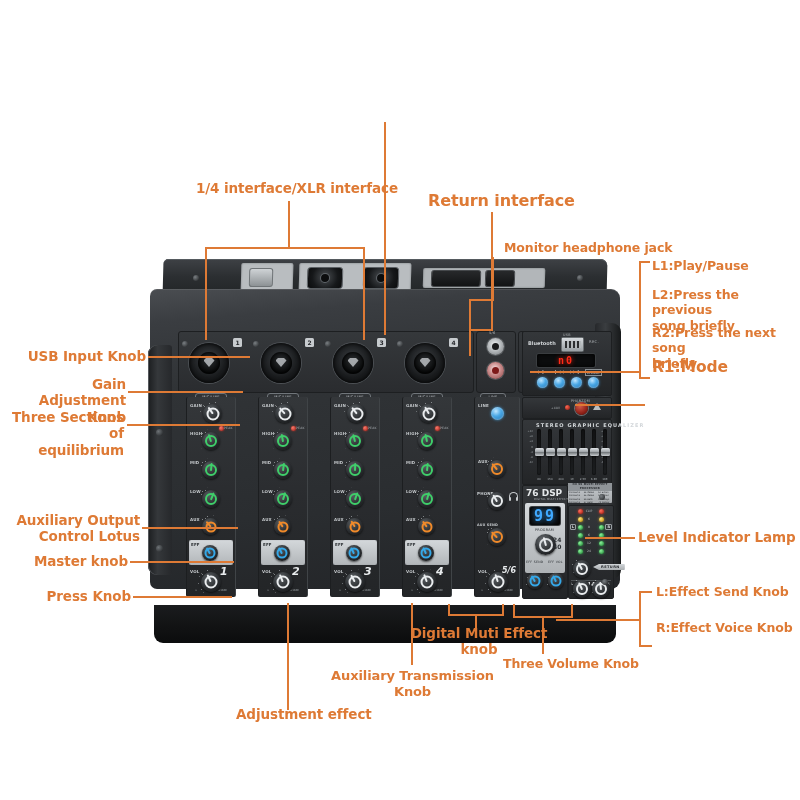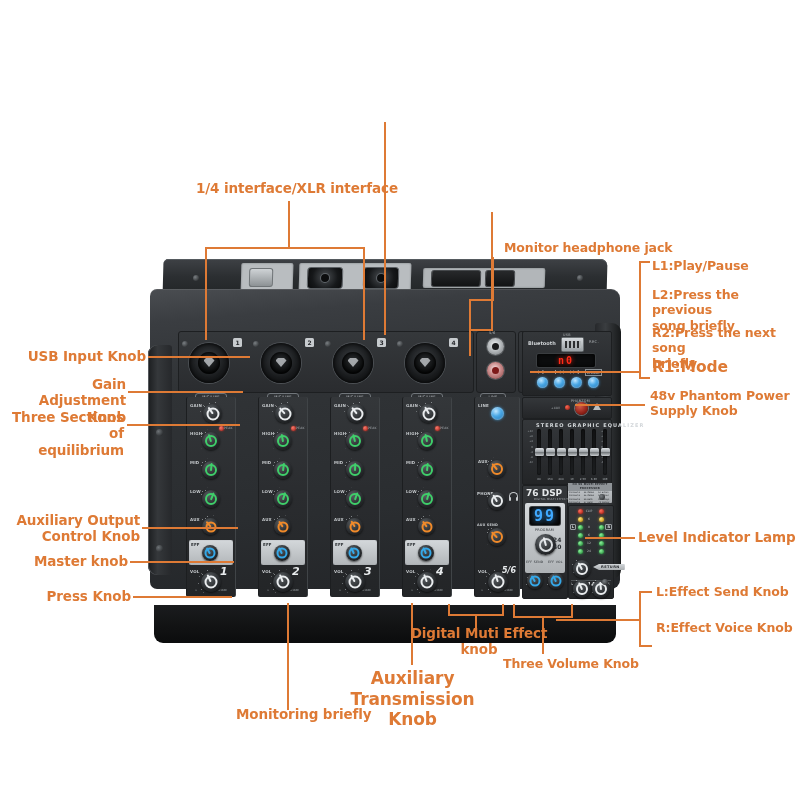--- a/index.html
+++ b/index.html
@@ -895,48 +895,47 @@
       <path d="M 476 615 L 476 630"></path>
 
       <path d="M 514 604 L 514 617 L 572 617 L 572 604"></path>
       <path d="M 543 617 L 543 654"></path>
     </g>
   </svg>
 
 
   <div class="lbl l" style="left:196px;top:180px;width:230px;font-size:13.5px;">1/4 interface/XLR interface</div>
 
+  <div class="lbl l" style="left:428px;top:191px;width:200px;font-size:16px;">Return interface</div>
 
   <div class="lbl l" style="left:504px;top:240px;width:210px;font-size:12.5px;">Monitor headphone jack</div>
 
   <div class="lbl l" style="left:652px;top:258px;width:150px;font-size:12.5px;">L1:Play/Pause</div>
   <div class="lbl l" style="left:652px;top:287px;width:150px;font-size:12.5px;">L2:Press the previous
 song briefly</div>
   <div class="lbl l" style="left:652px;top:325px;width:150px;font-size:12.5px;">R2:Press the next song
 briefly</div>
   <div class="lbl l" style="left:652px;top:358px;width:150px;font-size:15.5px;">R1:Mode</div>
 
-  <div class="lbl l" style="left:650px;top:388px;width:150px;font-size:12.5px;">48v Phantom Power
-Supply Knob</div>
 
   <div class="lbl l" style="left:638px;top:529px;width:160px;font-size:13.5px;">Level Indicator Lamp</div>
 
   <div class="lbl l" style="left:656px;top:584px;width:150px;font-size:12.5px;">L:Effect Send Knob</div>
   <div class="lbl l" style="left:656px;top:620px;width:150px;font-size:12.5px;">R:Effect Voice Knob</div>
 
   <div class="lbl r" style="left:4px;top:348px;width:142px;font-size:13.5px;">USB Input Knob</div>
   <div class="lbl r" style="left:2px;top:376px;width:124px;font-size:13.5px;">Gain Adjustment
 Knob</div>
   <div class="lbl r" style="left:10px;top:409px;width:114px;font-size:13.5px;">Three Sections of
 equilibrium</div>
   <div class="lbl r" style="left:12px;top:512px;width:128px;font-size:13.5px;">Auxiliary Output
-Control Knob</div>
+Control Lotus</div>
   <div class="lbl r" style="left:22px;top:553px;width:106px;font-size:13.5px;">Master knob</div>
   <div class="lbl r" style="left:22px;top:588px;width:109px;font-size:13.5px;">Press Knob</div>
 
-  <div class="lbl l" style="left:236px;top:706px;width:180px;font-size:13.5px;">Monitoring briefly</div>
-  <div class="lbl c" style="left:330px;top:668px;width:165px;font-size:17px;">Auxiliary Transmission
+  <div class="lbl l" style="left:236px;top:706px;width:180px;font-size:13.5px;">Adjustment effect</div>
+  <div class="lbl c" style="left:330px;top:668px;width:165px;font-size:13px;">Auxiliary Transmission
 Knob</div>
   <div class="lbl c" style="left:405px;top:625px;width:148px;font-size:13.5px;">Digital Muti Effect
 knob</div>
   <div class="lbl l" style="left:503px;top:656px;width:175px;font-size:12.5px;">Three Volume Knob</div>
 
 </div>
 
 </body></html>

